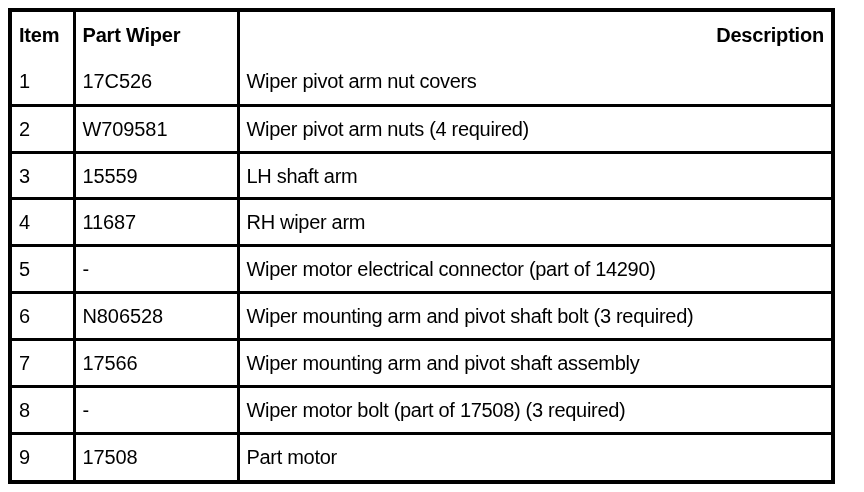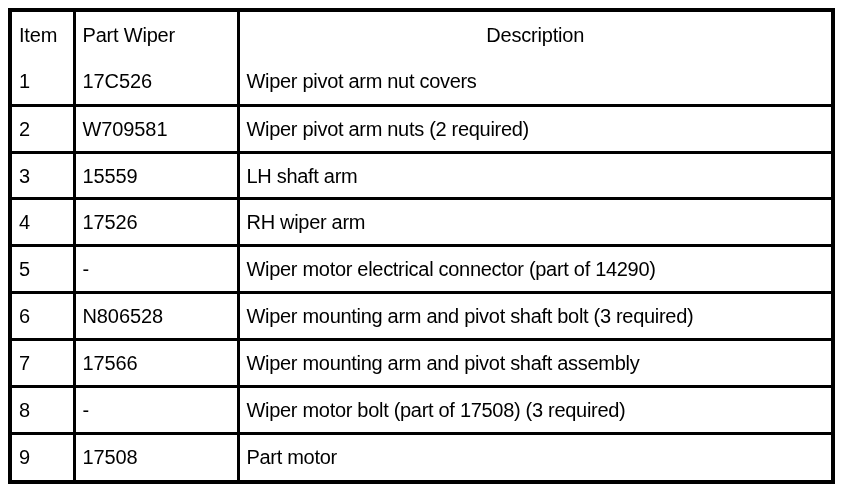--- a/index.html
+++ b/index.html
@@ -59,26 +59,26 @@
   }
   table.parts-table th:last-child,
   table.parts-table td:last-child {
     border-right: 0;
   }
   table.parts-table tr:last-child th,
   table.parts-table tr:last-child td {
     border-bottom: 0;
   }
   table.parts-table thead th {
-    font-weight: normal;
+    font-weight: bold;
     text-align: left;
     letter-spacing: -0.2px;
   }
   table.parts-table thead th.desc-head {
-    text-align: center;
+    text-align: right;
   }
   table.parts-table tbody td {
     font-weight: normal;
     text-align: left;
     letter-spacing: -0.3px;
   }
   table.parts-table tbody td.cell-item,
   table.parts-table tbody td.cell-part {
     letter-spacing: -0.1px;
   }
@@ -103,30 +103,30 @@
       </thead>
       <tbody>
         <tr>
           <td class="cell-item">1</td>
           <td class="cell-part">17C526</td>
           <td class="cell-desc">Wiper pivot arm nut covers</td>
         </tr>
         <tr>
           <td class="cell-item">2</td>
           <td class="cell-part">W709581</td>
-          <td class="cell-desc">Wiper pivot arm nuts (2 required)</td>
+          <td class="cell-desc">Wiper pivot arm nuts (4 required)</td>
         </tr>
         <tr>
           <td class="cell-item">3</td>
           <td class="cell-part">15559</td>
           <td class="cell-desc">LH shaft arm</td>
         </tr>
         <tr>
           <td class="cell-item">4</td>
-          <td class="cell-part">17526</td>
+          <td class="cell-part">11687</td>
           <td class="cell-desc">RH wiper arm</td>
         </tr>
         <tr>
           <td class="cell-item">5</td>
           <td class="cell-part">-</td>
           <td class="cell-desc">Wiper motor electrical connector (part of 14290)</td>
         </tr>
         <tr>
           <td class="cell-item">6</td>
           <td class="cell-part">N806528</td>

